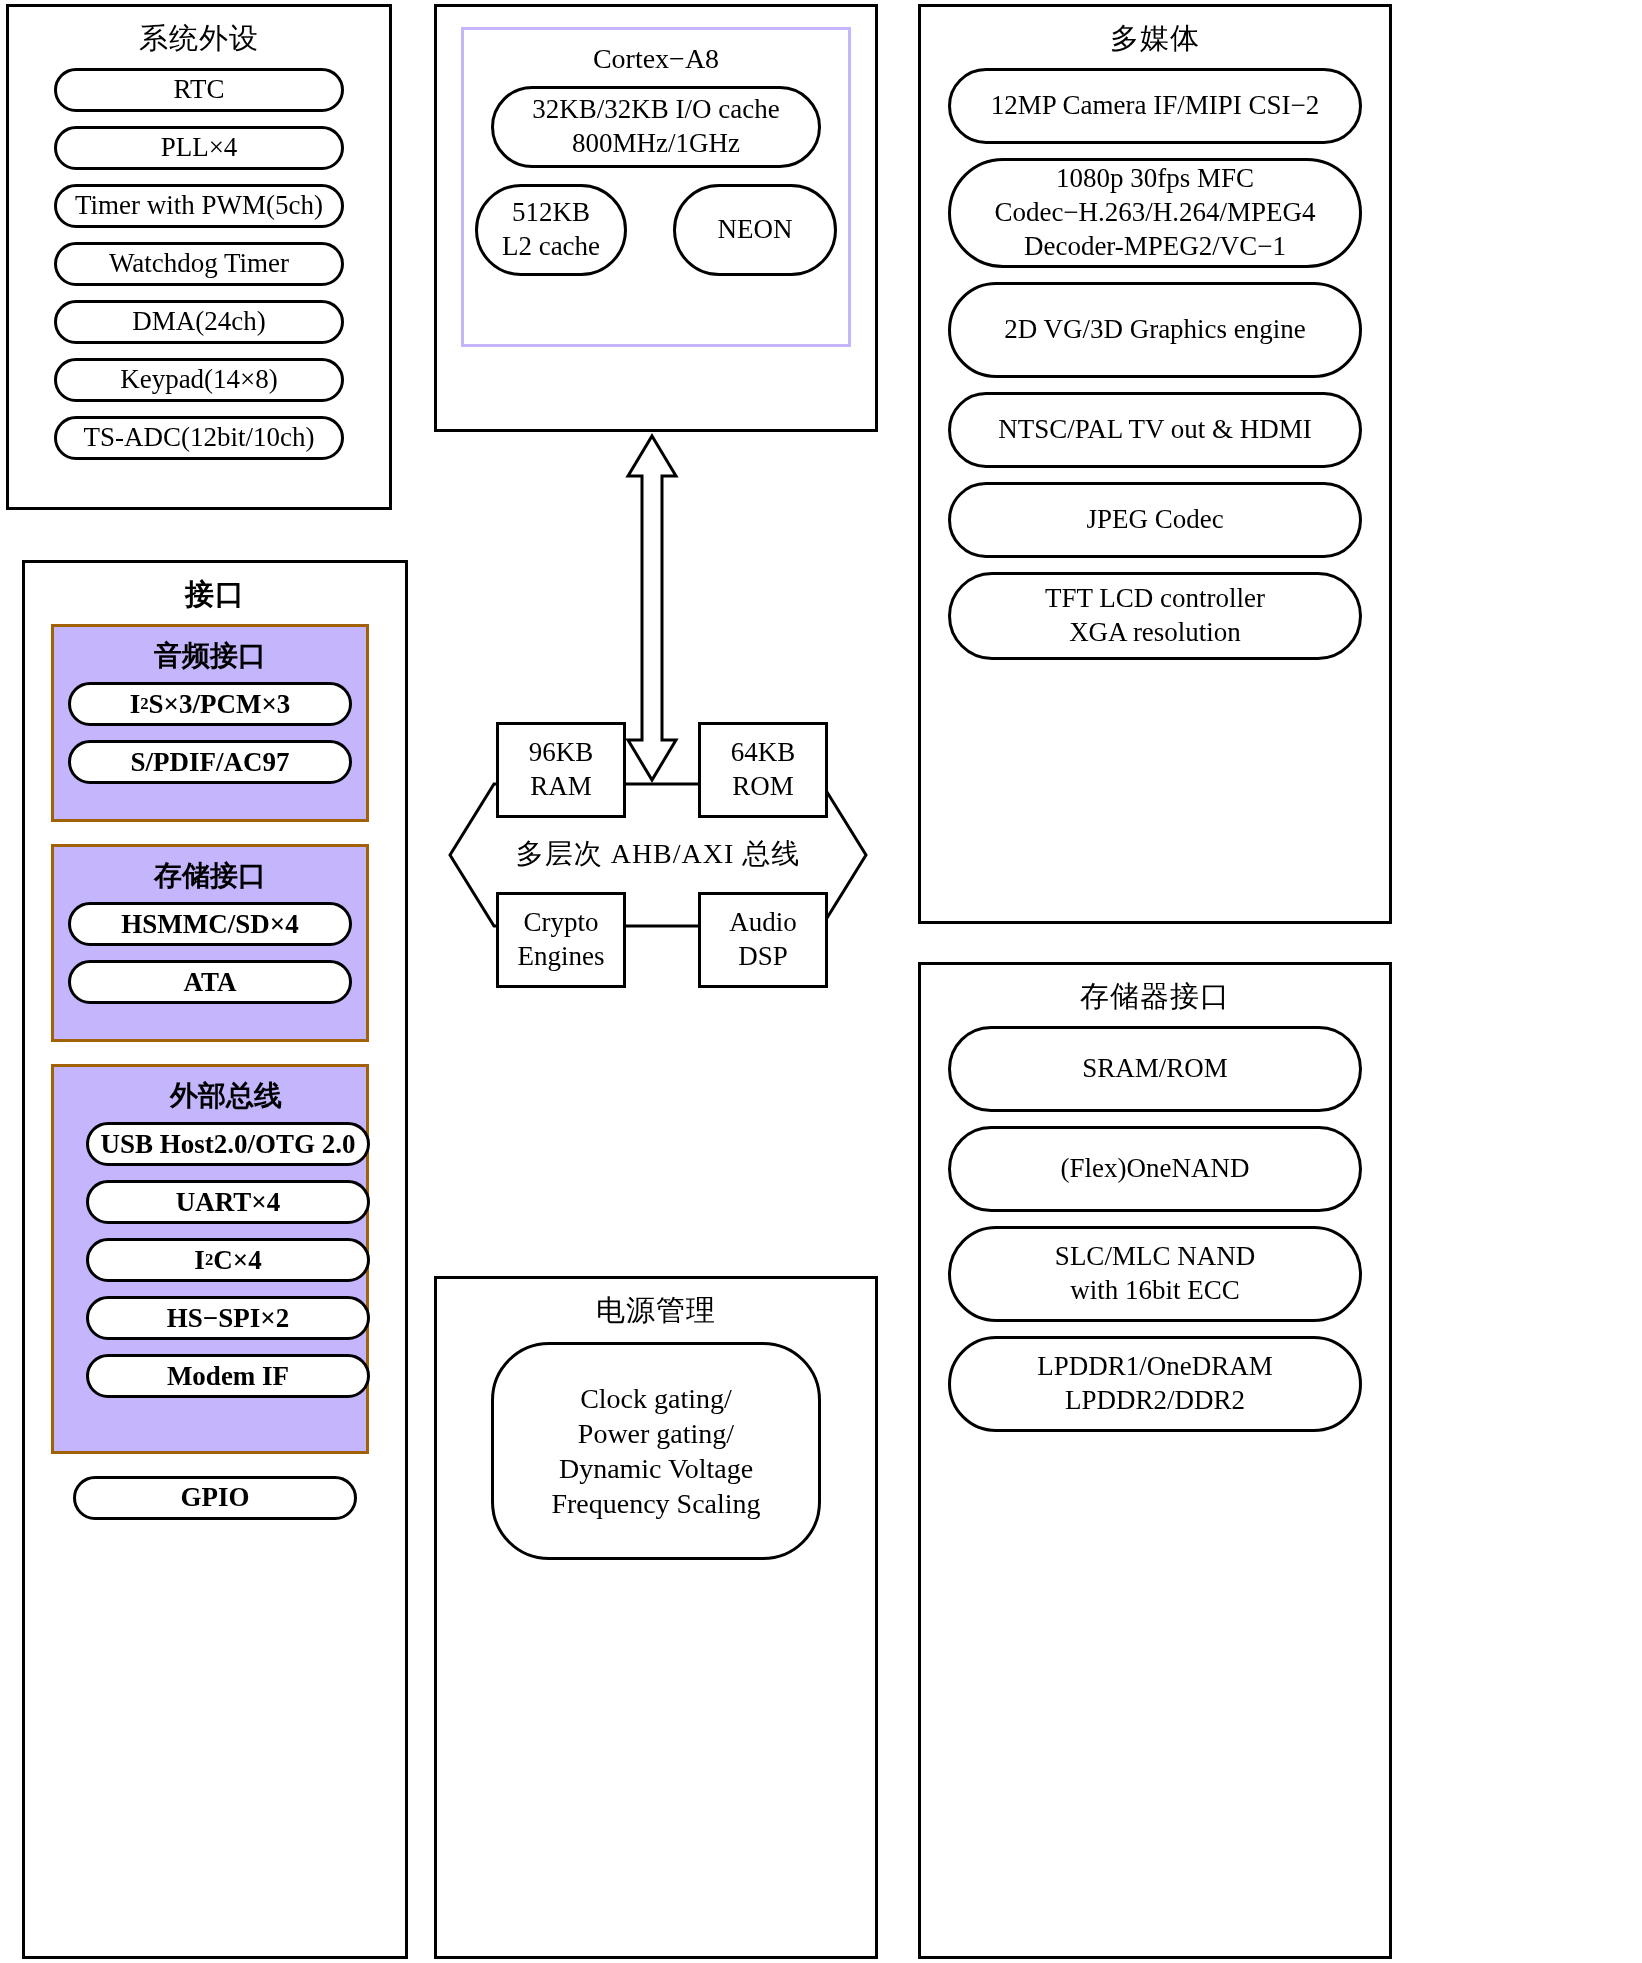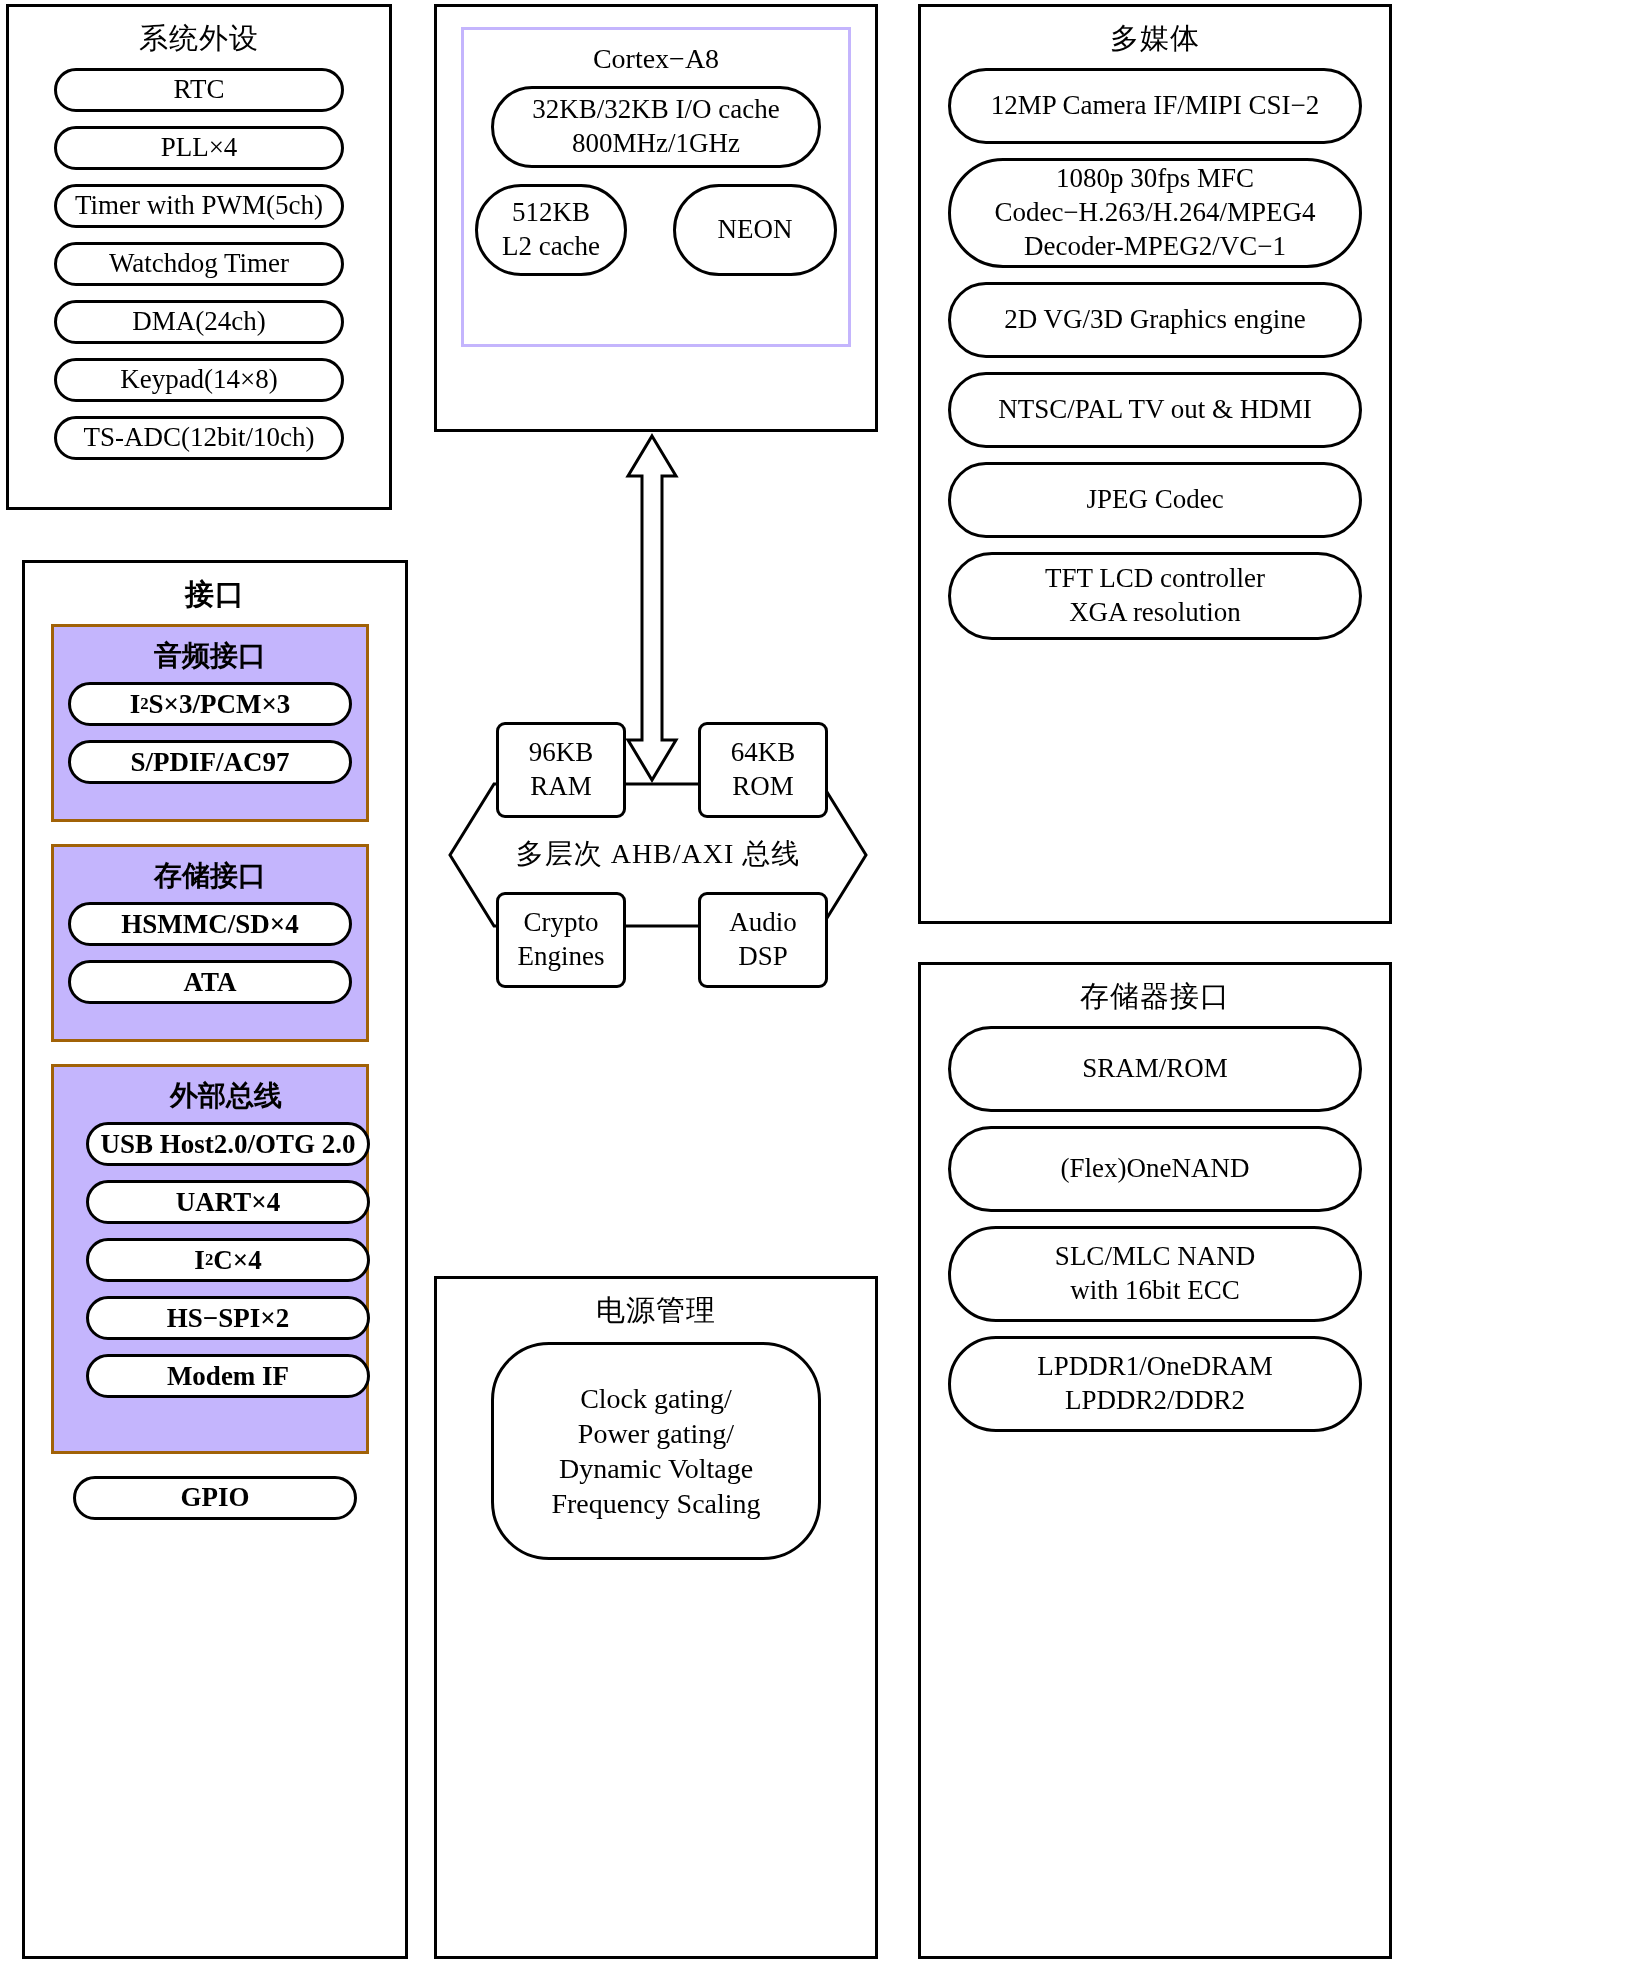--- a/index.html
+++ b/index.html
@@ -108,33 +108,33 @@
   }
 
   #power-mgmt{left:434px; top:1276px; width:444px; height:683px;}
   #power-pill{width:330px;height:218px;margin-top:14px;font-size:28px;}
 
   
   #multimedia{left:918px; top:4px; width:474px; height:920px;}
   #multimedia .pill{width:414px;}
   #mm0{height:76px;}
   #mm1{height:110px;}
-  #mm2{height:76px;}
+  #mm2{height:96px;}
   #mm3{height:76px;}
   #mm4{height:76px;}
   #mm5{height:88px;}
 
   #memory-if{left:918px; top:962px; width:474px; height:997px;}
   #memory-if .pill{width:414px;}
   #mi0{height:86px;}
   #mi1{height:86px;}
   #mi2{height:96px;}
   #mi3{height:96px;}
 
-  .two-line{white-space:pre-line;border-radius:9px;}
+  .two-line{white-space:pre-line;}
   sup{font-size:0.62em;vertical-align:super;line-height:0;}
 </style>
 </head>
 <body>
 
 <div class="stage">
 
   <div class="panel" id="sys-peripherals">
     <div class="panel-title">系统外设</div>
     <div class="pill">RTC</div>

